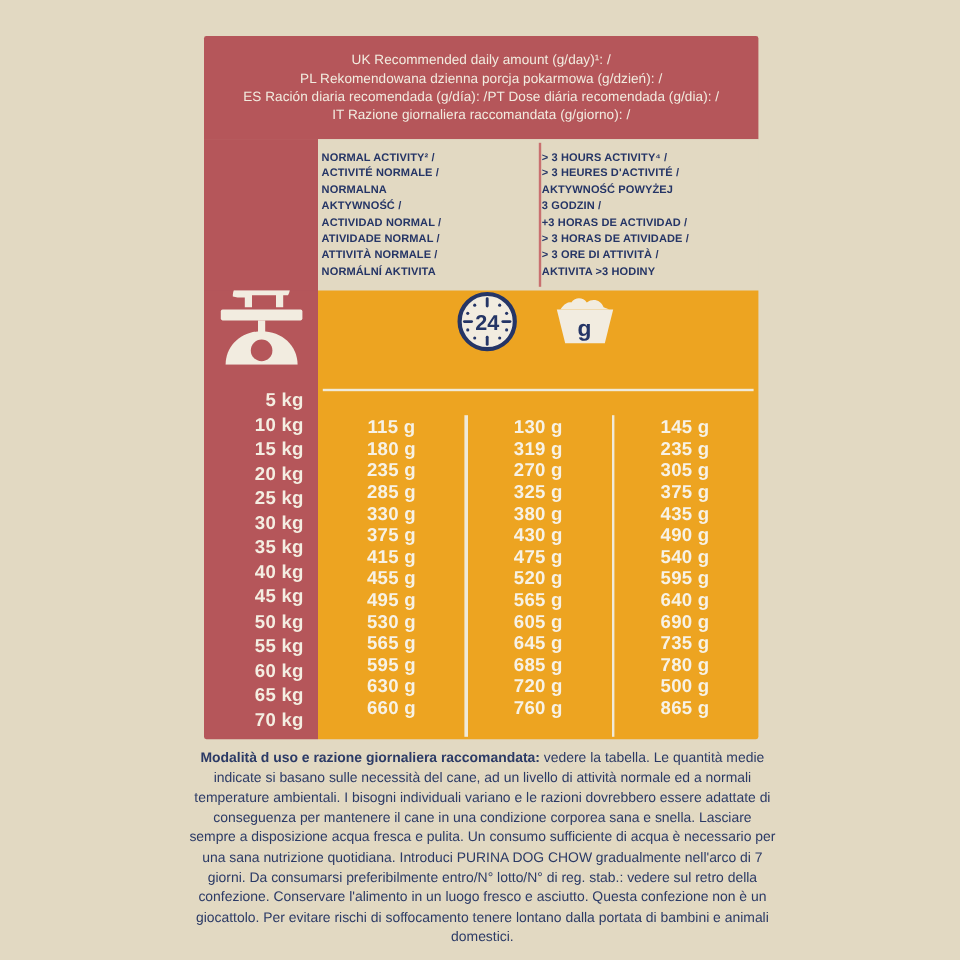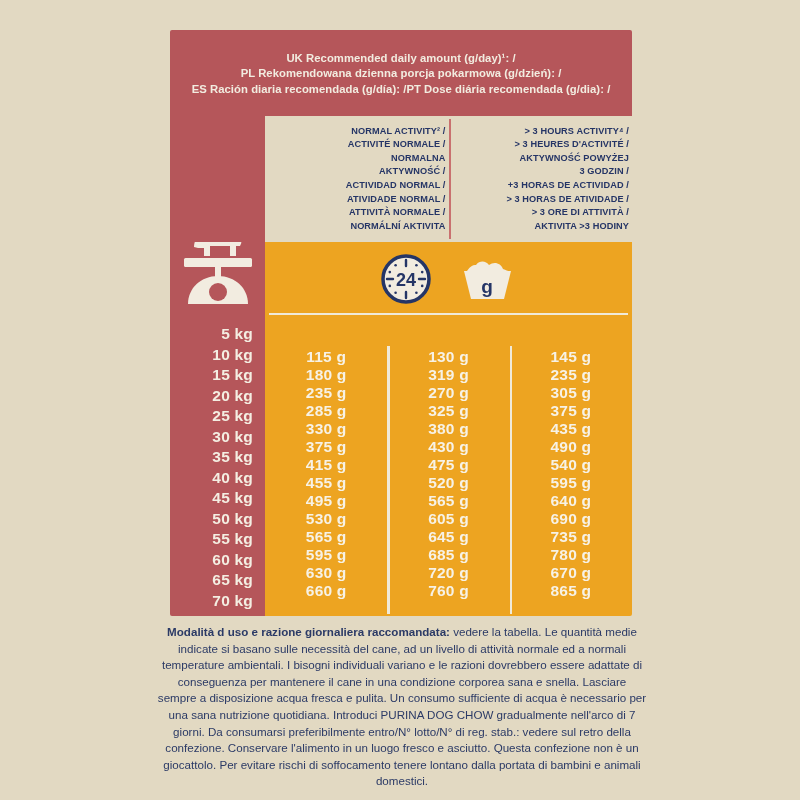--- a/index.html
+++ b/index.html
@@ -32,21 +32,21 @@
     display: flex;
     flex-direction: column;
     align-items: center;
     justify-content: center;
     box-sizing: border-box;
     padding: 4px 8px 2px 8px;
   }
   .red-header .line {
     color: #f2ece0;
     font-size: 11.3px;
-    font-weight: bold;
+    font-weight: normal;
     line-height: 15.3px;
     text-align: center;
     letter-spacing: 0.05px;
     white-space: nowrap;
   }
 
   
   .col-header-band {
     position: absolute;
     left: 170px;
@@ -62,21 +62,21 @@
   }
   .ch-cols {
     flex: 1;
     display: flex;
     background: #e2d9c2;
   }
   .ch-col {
     flex: 1;
     display: flex;
     flex-direction: column;
-    align-items: flex-end;
+    align-items: flex-start;
     justify-content: center;
     box-sizing: border-box;
     padding: 2px 3px;
     position: relative;
   }
   .ch-col + .ch-col::before {
     content: "";
     position: absolute;
     left: 0;
     top: 3px;
@@ -142,23 +142,22 @@
     position: absolute;
     left: 265px;
     top: 242px;
     width: 367px;
     height: 374px;
     background: #eda421;
     border-radius: 0 0 2px 0;
   }
   .icon-band {
     position: relative;
-    height: 73px;
-    display: flex;
-    align-items: center;
+    height: 84px;
+    display: flex;
     justify-content: center;
     gap: 24px;
   }
   .icon-band::after {
     content: "";
     position: absolute;
     left: 4px;
     right: 4px;
     bottom: 0;
     height: 2px;
@@ -216,20 +215,21 @@
 </style>
 </head>
 <body>
 
 <div id="page">
 
   <div class="red-header">
     <div class="line">UK Recommended daily amount (g/day)¹: /</div>
     <div class="line">PL Rekomendowana dzienna porcja pokarmowa (g/dzień): /</div>
     <div class="line">ES Ración diaria recomendada (g/día): /PT Dose diária recomendada (g/dia): /</div>
+    <div class="line">IT Razione giornaliera raccomandata (g/giorno): /</div>
   </div>
 
   <div class="left-col">
     <div class="scale-icon-wrap">
       <svg width="72" height="92" viewBox="0 0 72 92" aria-hidden="true">
         <g fill="#f2ece0">
           <path d="M12 35 C12 30 14 26 18 24 C22 22 26 23 30 24 L44 24 C48 21 52 17 56 14 C58 12 61 11 63 13 C65 15 64 18 62 20 L58 24 C60 27 60 31 58 34 L54 34 L54 44 L48 44 L48 34 L28 34 L28 44 L22 44 L22 36 L16 36 Z"></path>
           <circle cx="59" cy="17" r="1.6" fill="#b5565a"></circle>
           <rect x="2" y="46" width="68" height="9" rx="1.5"></rect>
           <rect x="33" y="55" width="6" height="10"></rect>
@@ -352,21 +352,21 @@
         <div class="grow">305 g</div>
         <div class="grow">375 g</div>
         <div class="grow">435 g</div>
         <div class="grow">490 g</div>
         <div class="grow">540 g</div>
         <div class="grow">595 g</div>
         <div class="grow">640 g</div>
         <div class="grow">690 g</div>
         <div class="grow">735 g</div>
         <div class="grow">780 g</div>
-        <div class="grow">670 g</div>
+        <div class="grow">500 g</div>
         <div class="grow">865 g</div>
       </div>
     </div>
   </div>
 
   <div class="footer indent-first">
     <b>Modalità d uso e razione giornaliera raccomandata:</b><span> vedere la tabella. Le quantità medie indicate si basano sulle necessità del cane, ad un livello di attività normale ed a normali temperature ambientali. I bisogni individuali variano e le razioni dovrebbero essere adattate di conseguenza per mantenere il cane in una condizione corporea sana e snella. Lasciare sempre a disposizione acqua fresca e pulita. Un consumo sufficiente di acqua è necessario per una sana nutrizione quotidiana. Introduci PURINA DOG CHOW gradualmente nell'arco di 7 giorni. Da consumarsi preferibilmente entro/N° lotto/N° di reg. stab.: vedere sul retro della confezione. Conservare l'alimento in un luogo fresco e asciutto. Questa confezione non è un giocattolo. Per evitare rischi di soffocamento tenere lontano dalla portata di bambini e animali domestici.</span>
   </div>
 
 </div>

